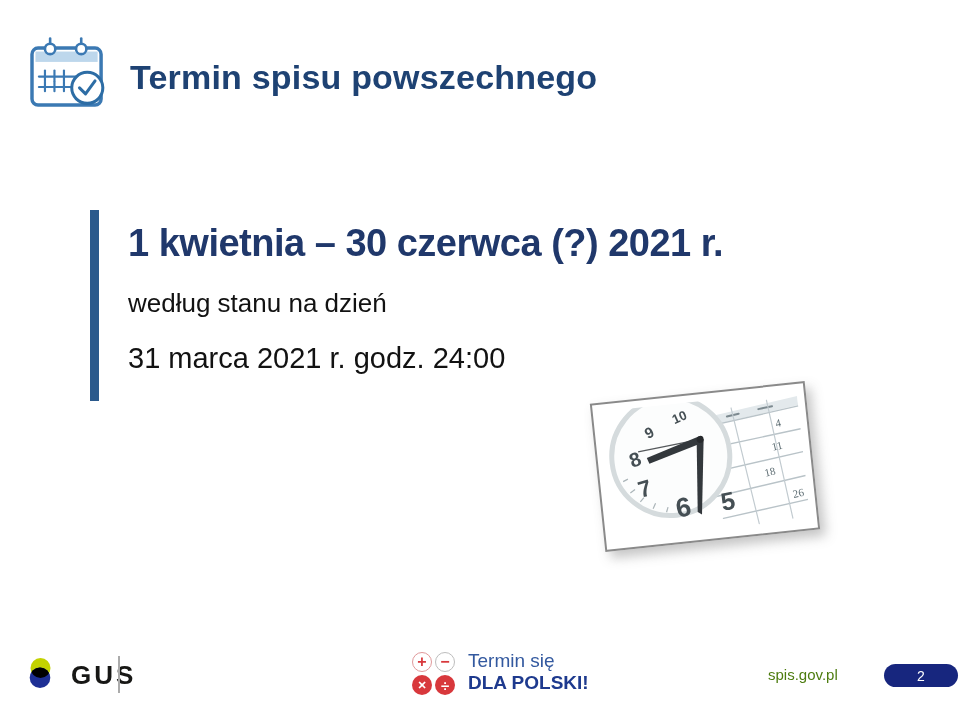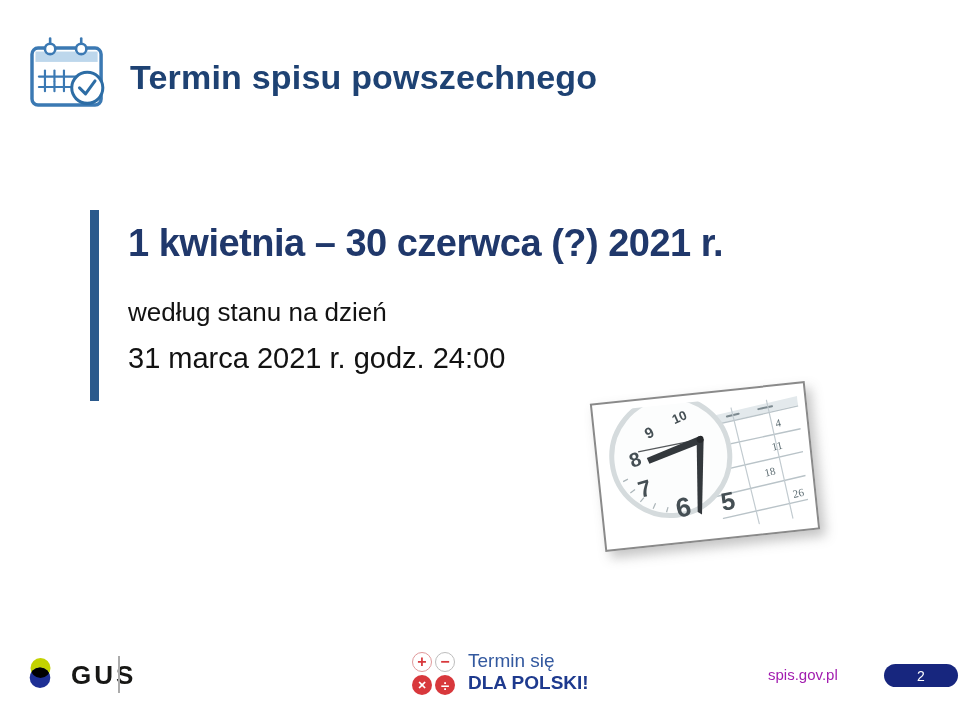--- a/index.html
+++ b/index.html
@@ -15,21 +15,21 @@
     left:130px; top:58px; font-size:34px; font-weight:700;
     color:#1E4273; letter-spacing:0.2px; white-space:nowrap;
   }
 
   
   .accent-bar { left:90px; top:210px; width:9px; height:191px; background:#2B5A8C; }
   .main-heading {
     left:128px; top:222px; font-size:38px; font-weight:700;
     color:#20386B; letter-spacing:-0.5px; white-space:nowrap;
   }
-  .sub-line-1 { left:128px; top:297px; font-size:26px; color:#121212; white-space:nowrap; }
+  .sub-line-1 { left:128px; top:288px; font-size:26px; color:#121212; white-space:nowrap; }
   .sub-line-2 { left:128px; top:334px; font-size:29px; color:#121212; white-space:nowrap;margin-top:8px; }
 
   
   .photo-card {
     left:597px; top:392px; width:216px; height:149px;
     transform:rotate(-6deg);
     background:#ffffff; border:2px solid #8a8a8a; box-sizing:border-box;
     padding:7px; box-shadow:5px 7px 12px rgba(90,90,90,0.35);
   }
   .photo-card svg { display:block; width:100%; height:100%; }
@@ -52,21 +52,21 @@
   .sym {
     width:20px; height:20px; border-radius:50%; box-sizing:border-box;
     display:flex; align-items:center; justify-content:center; line-height:1;
   }
   .sym-plus   { background:#fff; border:1.5px solid #e0999b; color:#D8383C; font-size:16px; font-weight:600; }
   .sym-minus  { background:#fff; border:1.5px solid #bdbdbd; color:#D8383C; font-size:16px; font-weight:600; }
   .sym-times  { background:#D8383C; color:#fff; font-size:11px; font-weight:700; }
   .sym-divide { background:#D8383C; color:#fff; font-size:15px; font-weight:700; }
   .campaign-line1 { left:468px; top:650px; font-size:19px; color:#33599F; white-space:nowrap; }
   .campaign-line2 { left:468px; top:672px; font-size:19px; font-weight:700; color:#1E3A8E; white-space:nowrap; }
-  .website { left:768px; top:666px; font-size:15px; color:#a21caf; white-space:nowrap; }
+  .website { left:768px; top:666px; font-size:15px; color:#4d7c0f; white-space:nowrap; }
   .page-pill {
     left:884px; top:664px; width:74px; height:23px; border-radius:12px;
     background:#17267E; color:#ffffff; font-size:14px;
     display:flex; align-items:center; justify-content:center;
   }
 </style>
 </head>
 <body>
 
 <div class="slide">

